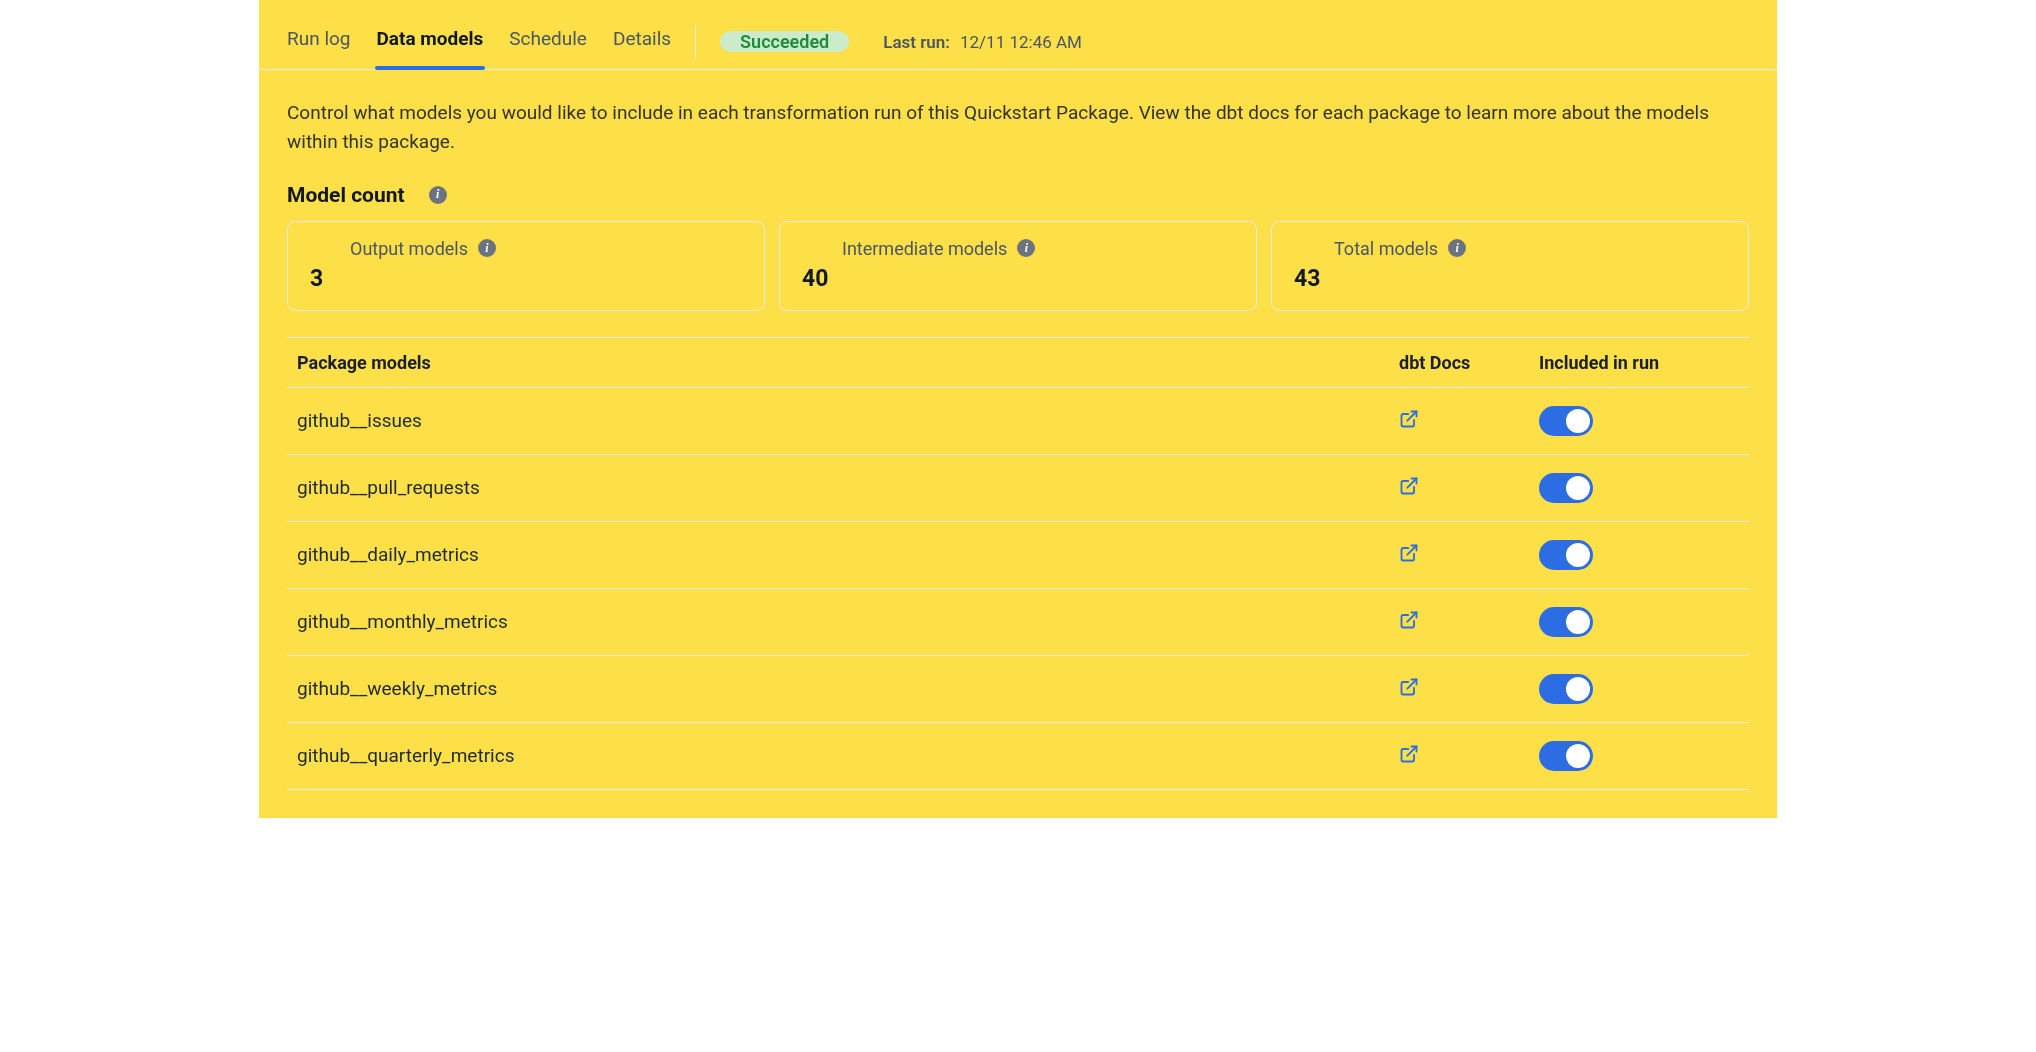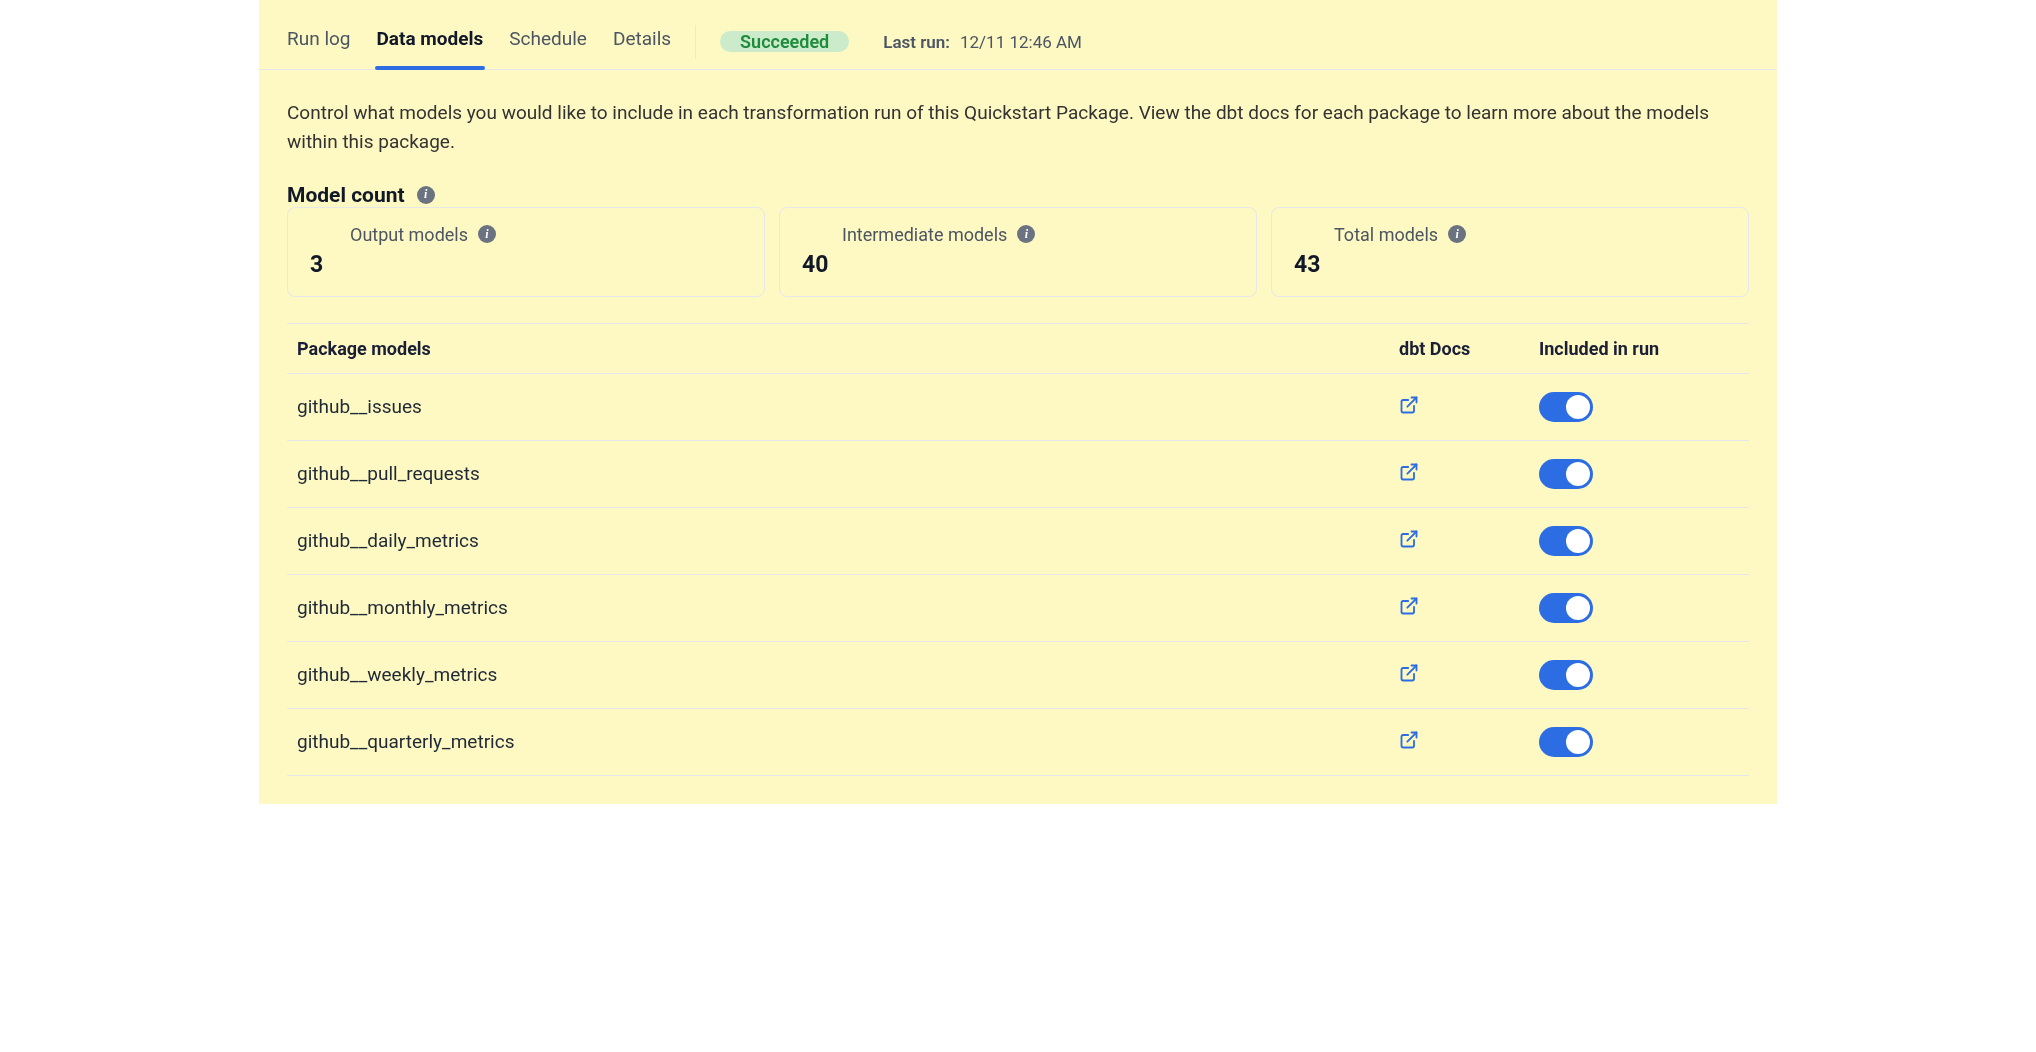--- a/index.html
+++ b/index.html
@@ -5,21 +5,21 @@
   * { box-sizing: border-box; margin: 0; padding: 0; }
   body {
     font-family: -apple-system, BlinkMacSystemFont, "Segoe UI", Roboto, Helvetica, Arial, sans-serif;
     color: #1a1f36;
     background: #fff;
     font-size: 18px;
   }
   .page {
     width: 1518px;
     margin: 0 auto;
-    background: #fef9c3;
+    background: #fde047;
   }
   .header {
     display: flex;
     align-items: center;
     padding: 14px 28px 0 28px;
     border-bottom: 1px solid #e5e7eb;
     height: 70px;
   }
   .tabs {
     display: flex;
@@ -81,22 +81,22 @@
     line-height: 1.55;
     margin-bottom: 26px;
     max-width: 1460px;
   }
   .section-title {
     font-size: 21px;
     font-weight: 700;
     color: #111827;
     display: flex;
     align-items: center;
-    gap: 12px;
-    margin-bottom: 0;
+    gap: 24px;
+    margin-bottom: 14px;
   }
   .info-icon {
     display: inline-flex;
     align-items: center;
     justify-content: center;
     width: 18px;
     height: 18px;
     border-radius: 50%;
     background: #6b7280;
     color: #fff;

